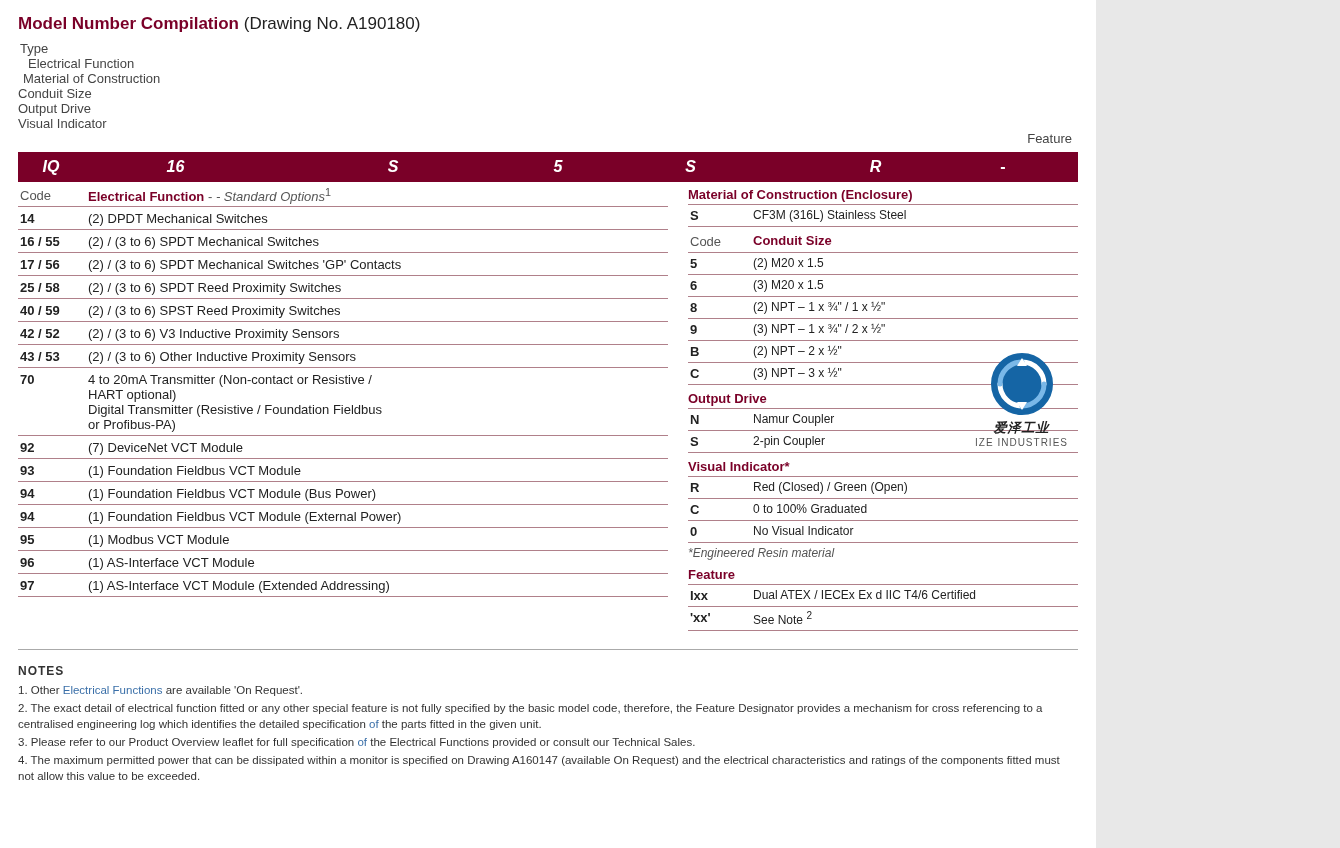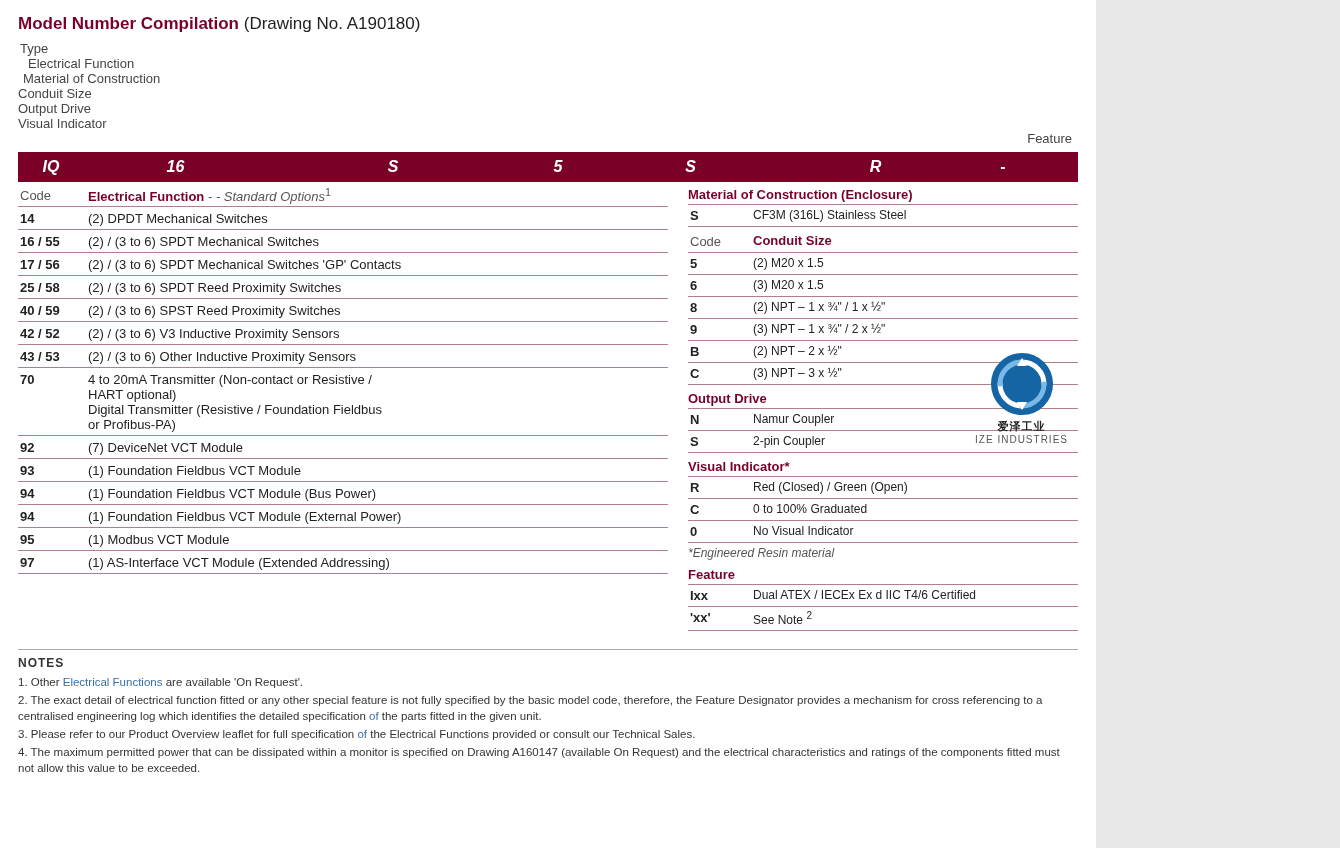--- a/index.html
+++ b/index.html
@@ -144,21 +144,21 @@
     .italic-note {
       font-style: italic;
       color: #555;
       font-size: 12px;
       padding: 3px 0 3px 0;
     }
 
     
     .notes-section {
       margin-top: 18px;
-      padding-top: 6px;
+      padding-top: 14px;
       border-top: 1px solid #aaa;
     }
     .notes-title {
       font-weight: bold;
       font-size: 12px;
       color: #333;
       margin-bottom: 4px;
       letter-spacing: 1px;
     }
     .note-item {
@@ -175,25 +175,26 @@
       top: 170px;
       display: flex;
       flex-direction: column;
       align-items: center;
     }
     .logo-circle {
       width: 64px;
       height: 64px;
     }
     .logo-text {
-      font-size: 11px;
+      font-size: 13px;
       font-weight: bold;
       color: #222;
       margin-top: 3px;
       letter-spacing: 1px;
+      font-style: italic;
     }
     .logo-subtext {
       font-size: 10px;
       color: #555;
       letter-spacing: 1px;
     }
 
     .divider-line {
       border: none;
       border-top: 1px solid #b0808a;
@@ -291,20 +292,24 @@
         </div>
         <div class="code-row">
           <span class="code-col">94</span>
           <span class="desc-col">(1) Foundation Fieldbus VCT Module (External Power)</span>
         </div>
         <div class="code-row">
           <span class="code-col">95</span>
           <span class="desc-col">(1) Modbus VCT Module</span>
         </div>
         <div class="code-row">
+          <span class="code-col">96</span>
+          <span class="desc-col">(1) AS-Interface VCT Module</span>
+        </div>
+        <div class="code-row">
           <span class="code-col">97</span>
           <span class="desc-col">(1) AS-Interface VCT Module (Extended Addressing)</span>
         </div>
       </div>
     </div>
 
     <div class="right-panel">
 
       <div class="r-section-header">
         <span>Material of Construction (Enclosure)</span>

